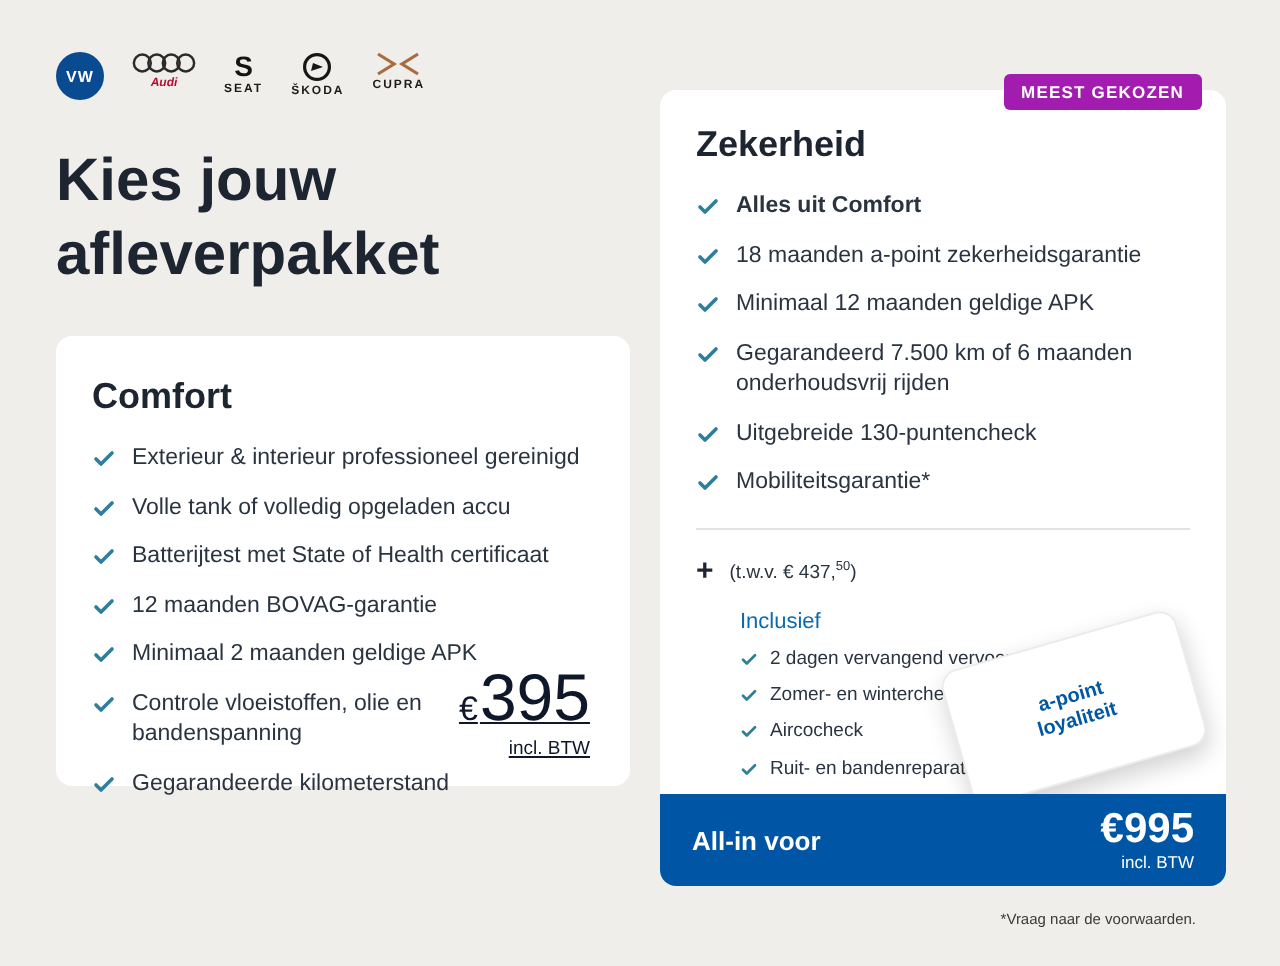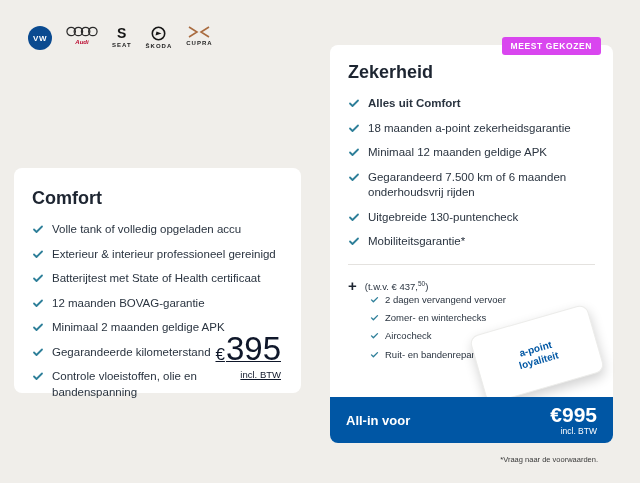--- a/index.html
+++ b/index.html
@@ -12,35 +12,35 @@
   .vw-circle{width:24px;height:24px;border-radius:50%;background:#0a4a90;color:#fff;font-size:8px;font-weight:bold;display:flex;align-items:center;justify-content:center;letter-spacing:.5px;}
   .brand-label{font-size:6px;font-weight:bold;letter-spacing:1px;color:#1c1c1c;}
   .audi-label{color:#bb0a30;font-weight:bold;font-style:italic;letter-spacing:0;}
   .seat-s{font-size:14px;font-weight:bold;color:#141414;line-height:14px;}
 
   
   .title{position:absolute;left:28px;top:72px;font-size:30px;line-height:37px;font-weight:600;color:#1d2531;margin:0;}
 
   
   .card{position:absolute;background:#ffffff;border-radius:8px;box-sizing:border-box;}
-  .card-comfort{left:14px;top:168px;width:287px;height:225px;padding:20px 18px;}
+  .card-comfort{left:28px;top:168px;width:287px;height:225px;padding:20px 18px;}
   .card-zekerheid{left:330px;top:45px;width:283px;height:398px;padding:17px 18px 0;}
   .card h2{font-size:18px;margin:0 0 13px;color:#1d2531;font-weight:bold;}
 
   .checklist{list-style:none;margin:0;padding:0;display:flex;flex-direction:column;gap:9px;}
   .checklist li{display:flex;gap:8px;font-size:11.5px;line-height:1.35;color:#2a3440;}
   .checklist li.bold{font-weight:bold;}
   .check{flex:0 0 auto;margin-top:1px;}
 
   .comfort-price{position:absolute;right:20px;bottom:13px;text-align:right;color:#0f172a;text-decoration:underline;}
   .comfort-price .euro{font-size:17px;margin-right:1px;}
   .comfort-price .amount{font-size:33px;}
   .comfort-price .btw{font-size:9.5px;margin-top:1px;}
 
-  .badge{position:absolute;top:-8px;right:12px;background:#d946ef;color:#fff;font-size:8.5px;font-weight:bold;letter-spacing:.6px;padding:4px 9px;border-radius:3px;}
+  .badge{position:absolute;top:-8px;right:12px;background:#a21caf;color:#fff;font-size:8.5px;font-weight:bold;letter-spacing:.6px;padding:4px 9px;border-radius:3px;}
 
   .divider{border:none;border-top:1px solid #e4e2df;margin:14px 0 12px;}
 
   .loyalty-head{display:flex;align-items:baseline;gap:8px;}
   .plus{font-size:15px;font-weight:bold;color:#1d2531;}
   .loyalty-title{font-size:12px;font-weight:bold;color:#1d2531;}
   .loyalty-value{font-size:9.5px;color:#2a3440;white-space:nowrap;}
   .loyalty-value sup{font-size:6.5px;}
   .inclusief{margin:11px 0 7px 22px;color:#0a6ab0;font-size:11px;}
   .sub-checklist{list-style:none;margin:0 0 0 22px;padding:0;width:150px;display:flex;flex-direction:column;gap:6px;}
@@ -89,67 +89,68 @@
     <div class="brand">
       <svg width="22" height="12" viewBox="0 0 22 12">
         <path d="M1 1 L9 6 L1 11" fill="none" stroke="#a96b3f" stroke-width="1.6"></path>
         <path d="M21 1 L13 6 L21 11" fill="none" stroke="#a96b3f" stroke-width="1.6"></path>
       </svg>
       <span class="brand-label">CUPRA</span>
     </div>
   </header>
 
   <h1 class="title">
-    <br>
+    <span>Kies jouw</span><br>
+    <span>afleverpakket</span>
   </h1>
 
   <section class="card card-comfort">
     <h2>Comfort</h2>
     <ul class="checklist">
       <li>
         <svg class="check" width="12" height="12" viewBox="0 0 12 12">
             <path d="M2 6.5l2.5 2.5L10 3.5" stroke="#2e7f99" stroke-width="1.8" fill="none" stroke-linecap="round" stroke-linejoin="round"></path>
           </svg>
+        <span>Exterieur &amp; interieur professioneel gereinigd</span>
+      </li>
+      <li>
+        <svg class="check" width="12" height="12" viewBox="0 0 12 12">
+            <path d="M2 6.5l2.5 2.5L10 3.5" stroke="#2e7f99" stroke-width="1.8" fill="none" stroke-linecap="round" stroke-linejoin="round"></path>
+          </svg>
         <span>Volle tank of volledig opgeladen accu</span>
       </li>
       <li>
         <svg class="check" width="12" height="12" viewBox="0 0 12 12">
             <path d="M2 6.5l2.5 2.5L10 3.5" stroke="#2e7f99" stroke-width="1.8" fill="none" stroke-linecap="round" stroke-linejoin="round"></path>
           </svg>
-        <span>Exterieur &amp; interieur professioneel gereinigd</span>
-      </li>
-      <li>
-        <svg class="check" width="12" height="12" viewBox="0 0 12 12">
-            <path d="M2 6.5l2.5 2.5L10 3.5" stroke="#2e7f99" stroke-width="1.8" fill="none" stroke-linecap="round" stroke-linejoin="round"></path>
-          </svg>
         <span>Batterijtest met State of Health certificaat</span>
       </li>
       <li>
         <svg class="check" width="12" height="12" viewBox="0 0 12 12">
             <path d="M2 6.5l2.5 2.5L10 3.5" stroke="#2e7f99" stroke-width="1.8" fill="none" stroke-linecap="round" stroke-linejoin="round"></path>
           </svg>
         <span>12 maanden BOVAG-garantie</span>
       </li>
       <li>
         <svg class="check" width="12" height="12" viewBox="0 0 12 12">
             <path d="M2 6.5l2.5 2.5L10 3.5" stroke="#2e7f99" stroke-width="1.8" fill="none" stroke-linecap="round" stroke-linejoin="round"></path>
           </svg>
         <span>Minimaal 2 maanden geldige APK</span>
       </li>
       <li>
         <svg class="check" width="12" height="12" viewBox="0 0 12 12">
             <path d="M2 6.5l2.5 2.5L10 3.5" stroke="#2e7f99" stroke-width="1.8" fill="none" stroke-linecap="round" stroke-linejoin="round"></path>
           </svg>
+        <span>Controle vloeistoffen, olie en bandenspanning</span>
+      </li>
+      <li>
+        <svg class="check" width="12" height="12" viewBox="0 0 12 12">
+            <path d="M2 6.5l2.5 2.5L10 3.5" stroke="#2e7f99" stroke-width="1.8" fill="none" stroke-linecap="round" stroke-linejoin="round"></path>
+          </svg>
         <span>Gegarandeerde kilometerstand</span>
-      </li>
-      <li>
-        <svg class="check" width="12" height="12" viewBox="0 0 12 12">
-            <path d="M2 6.5l2.5 2.5L10 3.5" stroke="#2e7f99" stroke-width="1.8" fill="none" stroke-linecap="round" stroke-linejoin="round"></path>
-          </svg>
-        <span>Controle vloeistoffen, olie en bandenspanning</span>
       </li>
     </ul>
     <div class="comfort-price">
       <div>
         <span class="euro">€</span><span class="amount">395</span>
       </div>
       <div class="btw">incl. BTW</div>
     </div>
   </section>
 
@@ -195,20 +196,21 @@
       </li>
     </ul>
 
     <hr class="divider">
 
     <div class="loyalty-head">
       <span class="plus">+</span>
       <span class="loyalty-value"><span>(t.w.v. € 437,</span><sup>50</sup><span>)</span></span>
     </div>
 
+    <div class="inclusief">Inclusief</div>
 
     <ul class="sub-checklist">
       <li>
         <svg class="check" width="9" height="9" viewBox="0 0 12 12">
             <path d="M2 6.5l2.5 2.5L10 3.5" stroke="#2e7f99" stroke-width="1.8" fill="none" stroke-linecap="round" stroke-linejoin="round"></path>
           </svg>
         <span>2 dagen vervangend vervoer</span>
       </li>
       <li>
         <svg class="check" width="9" height="9" viewBox="0 0 12 12">

